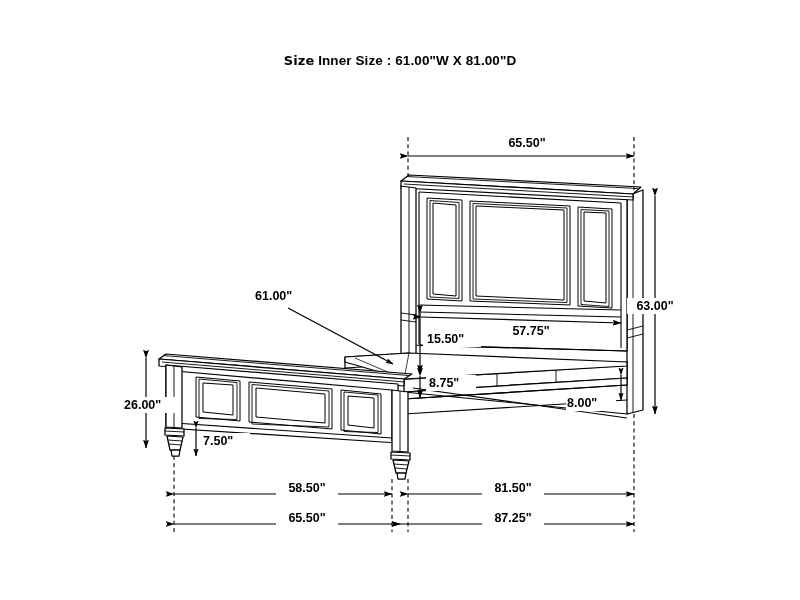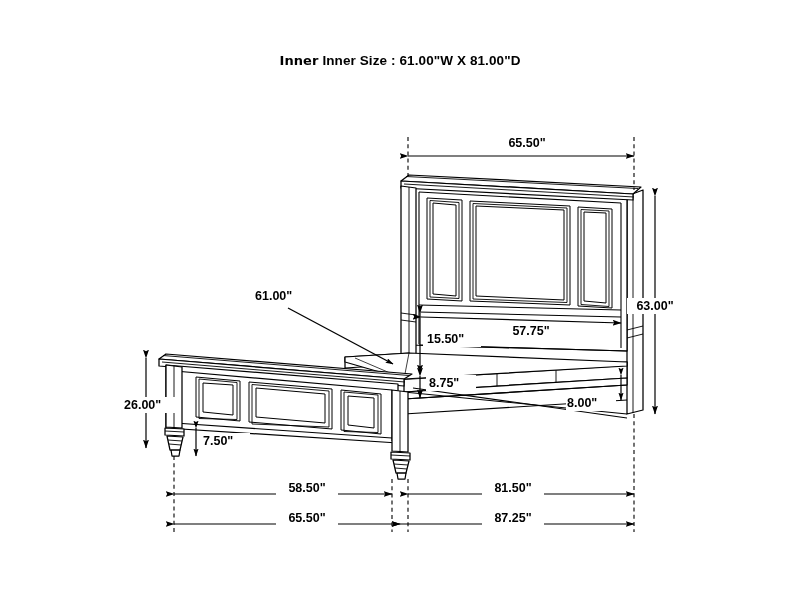--- a/index.html
+++ b/index.html
@@ -50,21 +50,21 @@
     font-weight: bold;
     fill: #000000;
   }
 </style>
 </head>
 <body>
 
 <div id="stage">
 
   <div id="title">
-    <span class="queen">Inner</span><span> Inner Size : 61.00"W X 81.00"D</span>
+    <span class="queen">Size</span><span> Inner Size : 61.00"W X 81.00"D</span>
   </div>
 
   <svg id="drawing" viewBox="0 0 800 600">
     <defs>
       <marker id="ah" markerWidth="9" markerHeight="9" refX="8.4" refY="3" orient="auto" markerUnits="userSpaceOnUse">
         <path d="M0,0 L9,3 L0,6 L1.6,3 Z" fill="#000"></path>
       </marker>
       <marker id="ahs" markerWidth="8" markerHeight="8" refX="7.4" refY="2.6" orient="auto" markerUnits="userSpaceOnUse">
         <path d="M0,0 L8,2.6 L0,5.2 L1.4,2.6 Z" fill="#000"></path>
       </marker>

